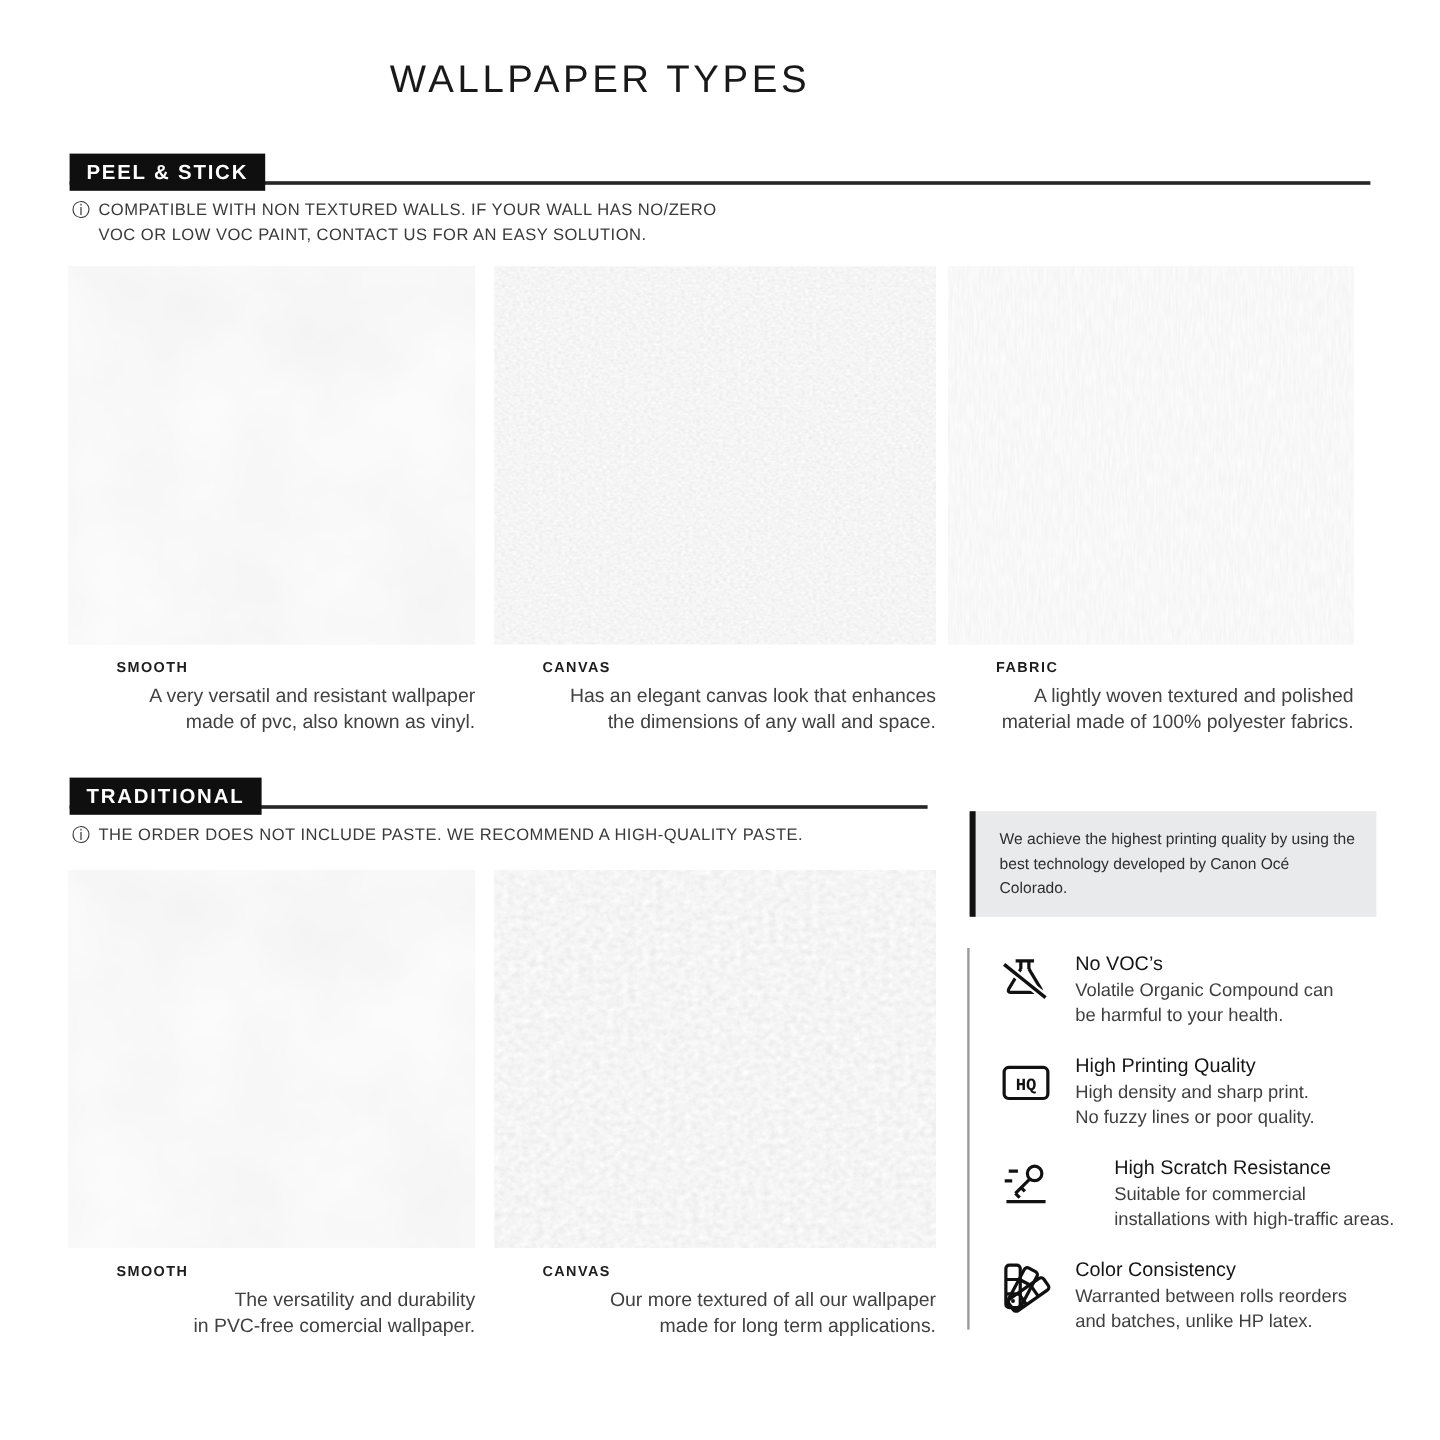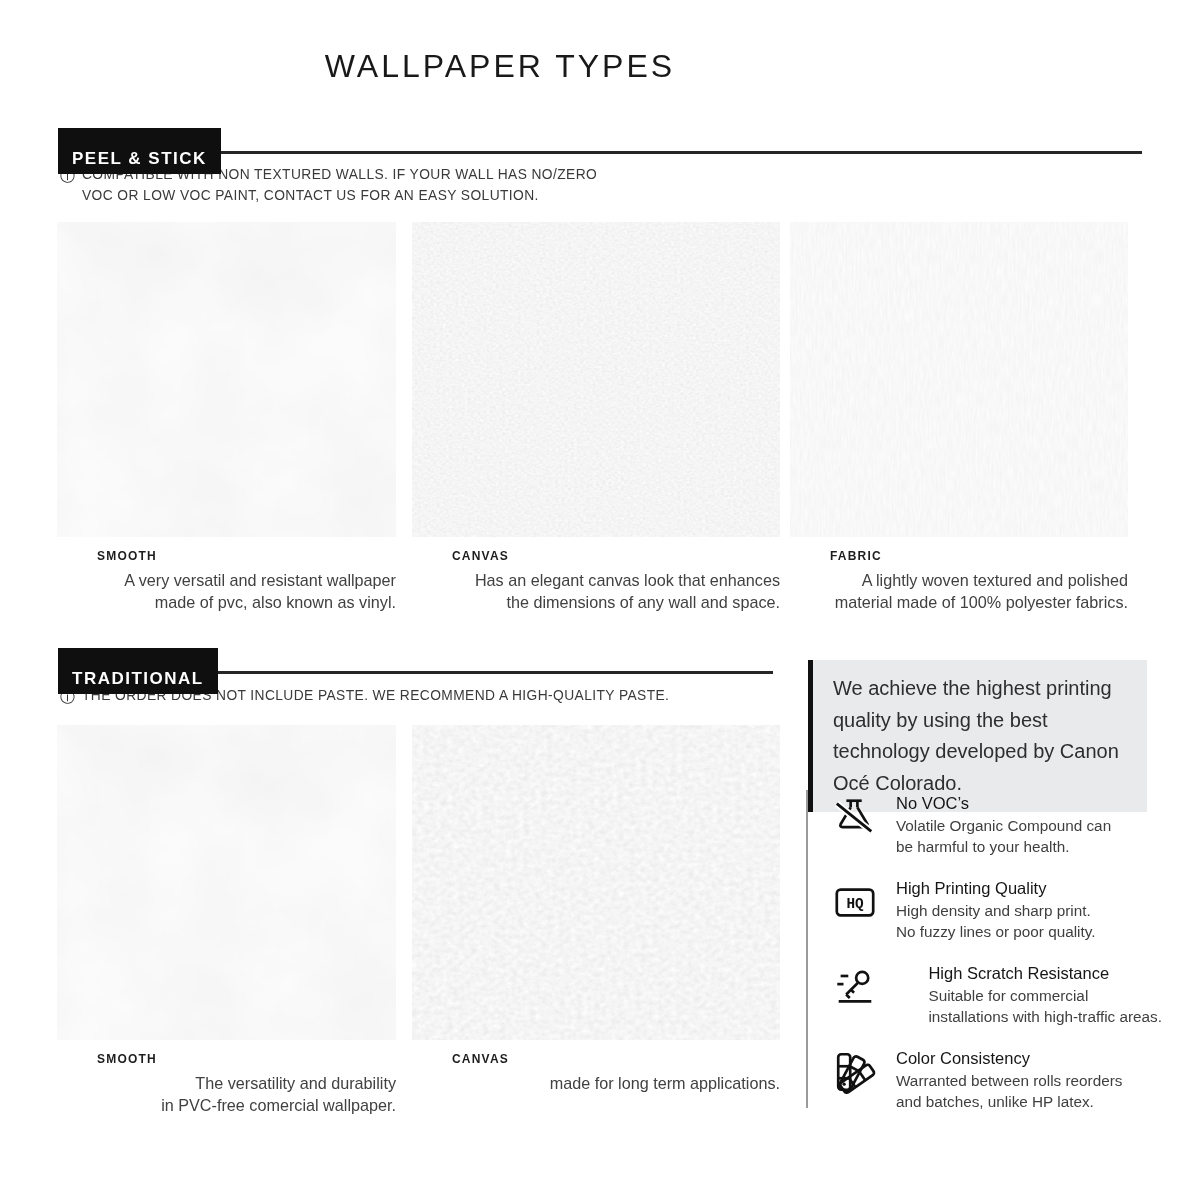--- a/index.html
+++ b/index.html
@@ -12,39 +12,39 @@
   
   .page-title{
     left:58px;top:48px;width:884px;text-align:center;
     font-size:32px;font-weight:500;letter-spacing:3px;color:#191919;
   }
 
   
   .section-rule{height:2.5px;background:#262626;}
   .section-label{
     background:#0f0f0f;color:#ffffff;font-size:17px;font-weight:bold;
-    letter-spacing:1.5px;padding:21px 14px 5px 14px;z-index:2;
+    letter-spacing:1.5px;padding:6px 14px 5px 14px;z-index:2;
   }
 
   
   .note{display:flex;gap:7px;align-items:flex-start;color:#3a3a3a;}
   .note .i-icon{font-size:15px;line-height:1.45;color:#2e2e2e;}
   .note .note-text{font-size:13.8px;letter-spacing:.4px;line-height:1.5;}
 
   
   .col{position:absolute;}
   .swatch{width:100%;height:315px;overflow:hidden;background:#f4f4f4;}
   .swatch svg{display:block;width:100%;height:100%;}
   .swatch-name{margin-top:12px;font-size:12px;font-weight:600;letter-spacing:1.2px;color:#1d1d1d;margin-left:40px;}
   .swatch-desc{margin-top:6px;font-size:16.2px;line-height:1.36;color:#414141;text-align:right;}
 
   
   .quote-box{
-    left:808px;top:660px;width:298px;background:#e9eaec;border-left:5px solid #111;
-    padding:13px 16px 13px 20px;font-size:20px;line-height:1.58;color:#2e2e2e;
+    left:808px;top:676px;width:298px;background:#e9eaec;border-left:5px solid #111;
+    padding:13px 16px 13px 20px;font-size:13px;line-height:1.58;color:#2e2e2e;
   }
   .feature-line{left:806px;top:790px;width:2px;height:318px;background:#9a9a9a;}
   .feature{position:absolute;left:832px;display:flex;gap:18px;align-items:flex-start;width:330px;}
   .f-icon{flex:0 0 46px;width:46px;height:46px;}
   .f-icon svg{width:46px;height:46px;display:block;}
   .f-title{font-size:16.5px;font-weight:normal;color:#151515;margin-bottom:3px;}
   .f-desc{font-size:15.3px;line-height:1.36;color:#3f3f3f;}
 
   .ic{stroke:#111;fill:none;stroke-width:2.8;}
 </style>
@@ -172,20 +172,21 @@
 </div>
 
 <div class="col" style="left:412px;top:725px;width:368px;">
   <div class="swatch">
     <svg preserveAspectRatio="none">
         <rect width="100%" height="100%" filter="url(#texCanvasRough)"></rect>
       </svg>
   </div>
   <div class="swatch-name">CANVAS</div>
   <div class="swatch-desc">
+    <div>Our more textured of all our wallpaper</div>
     <div>made for long term applications.</div>
   </div>
 </div>
 
 <div class="abs quote-box">We achieve the highest printing quality by using the best technology developed by Canon Océ Colorado.</div>
 
 <div class="abs feature-line"></div>
 
 <div class="feature" style="top:794px;">
   <span class="f-icon">

